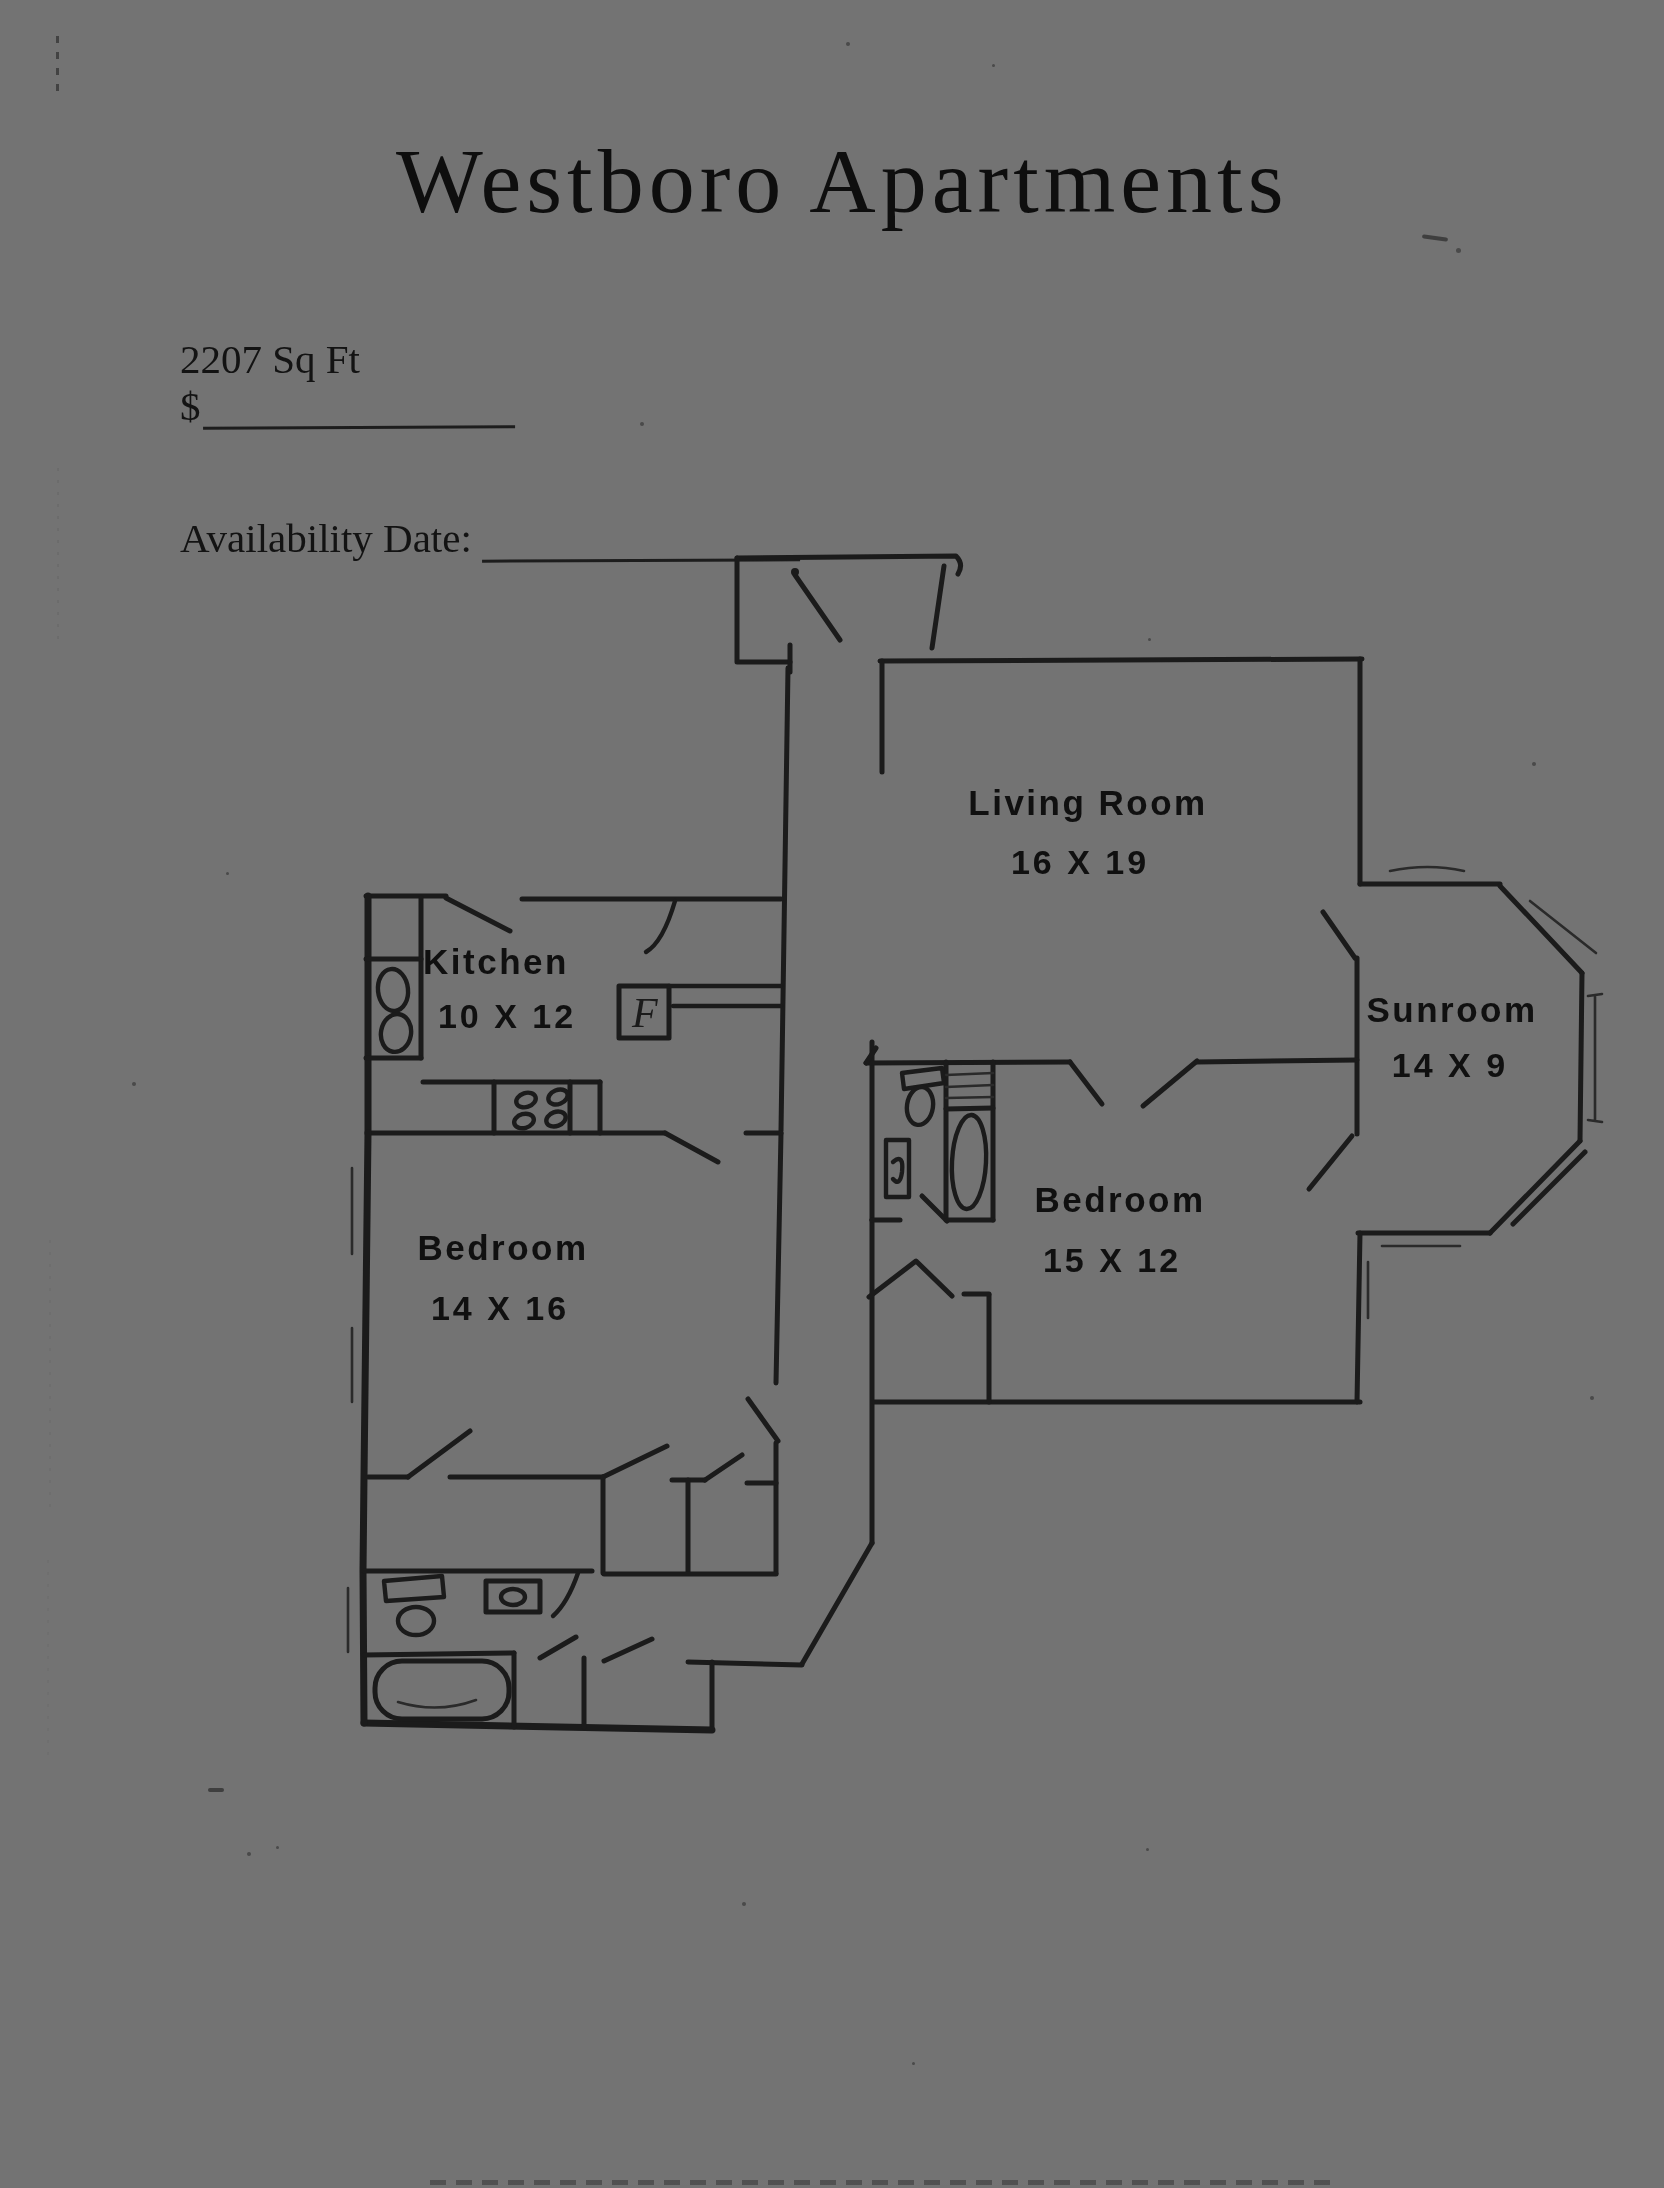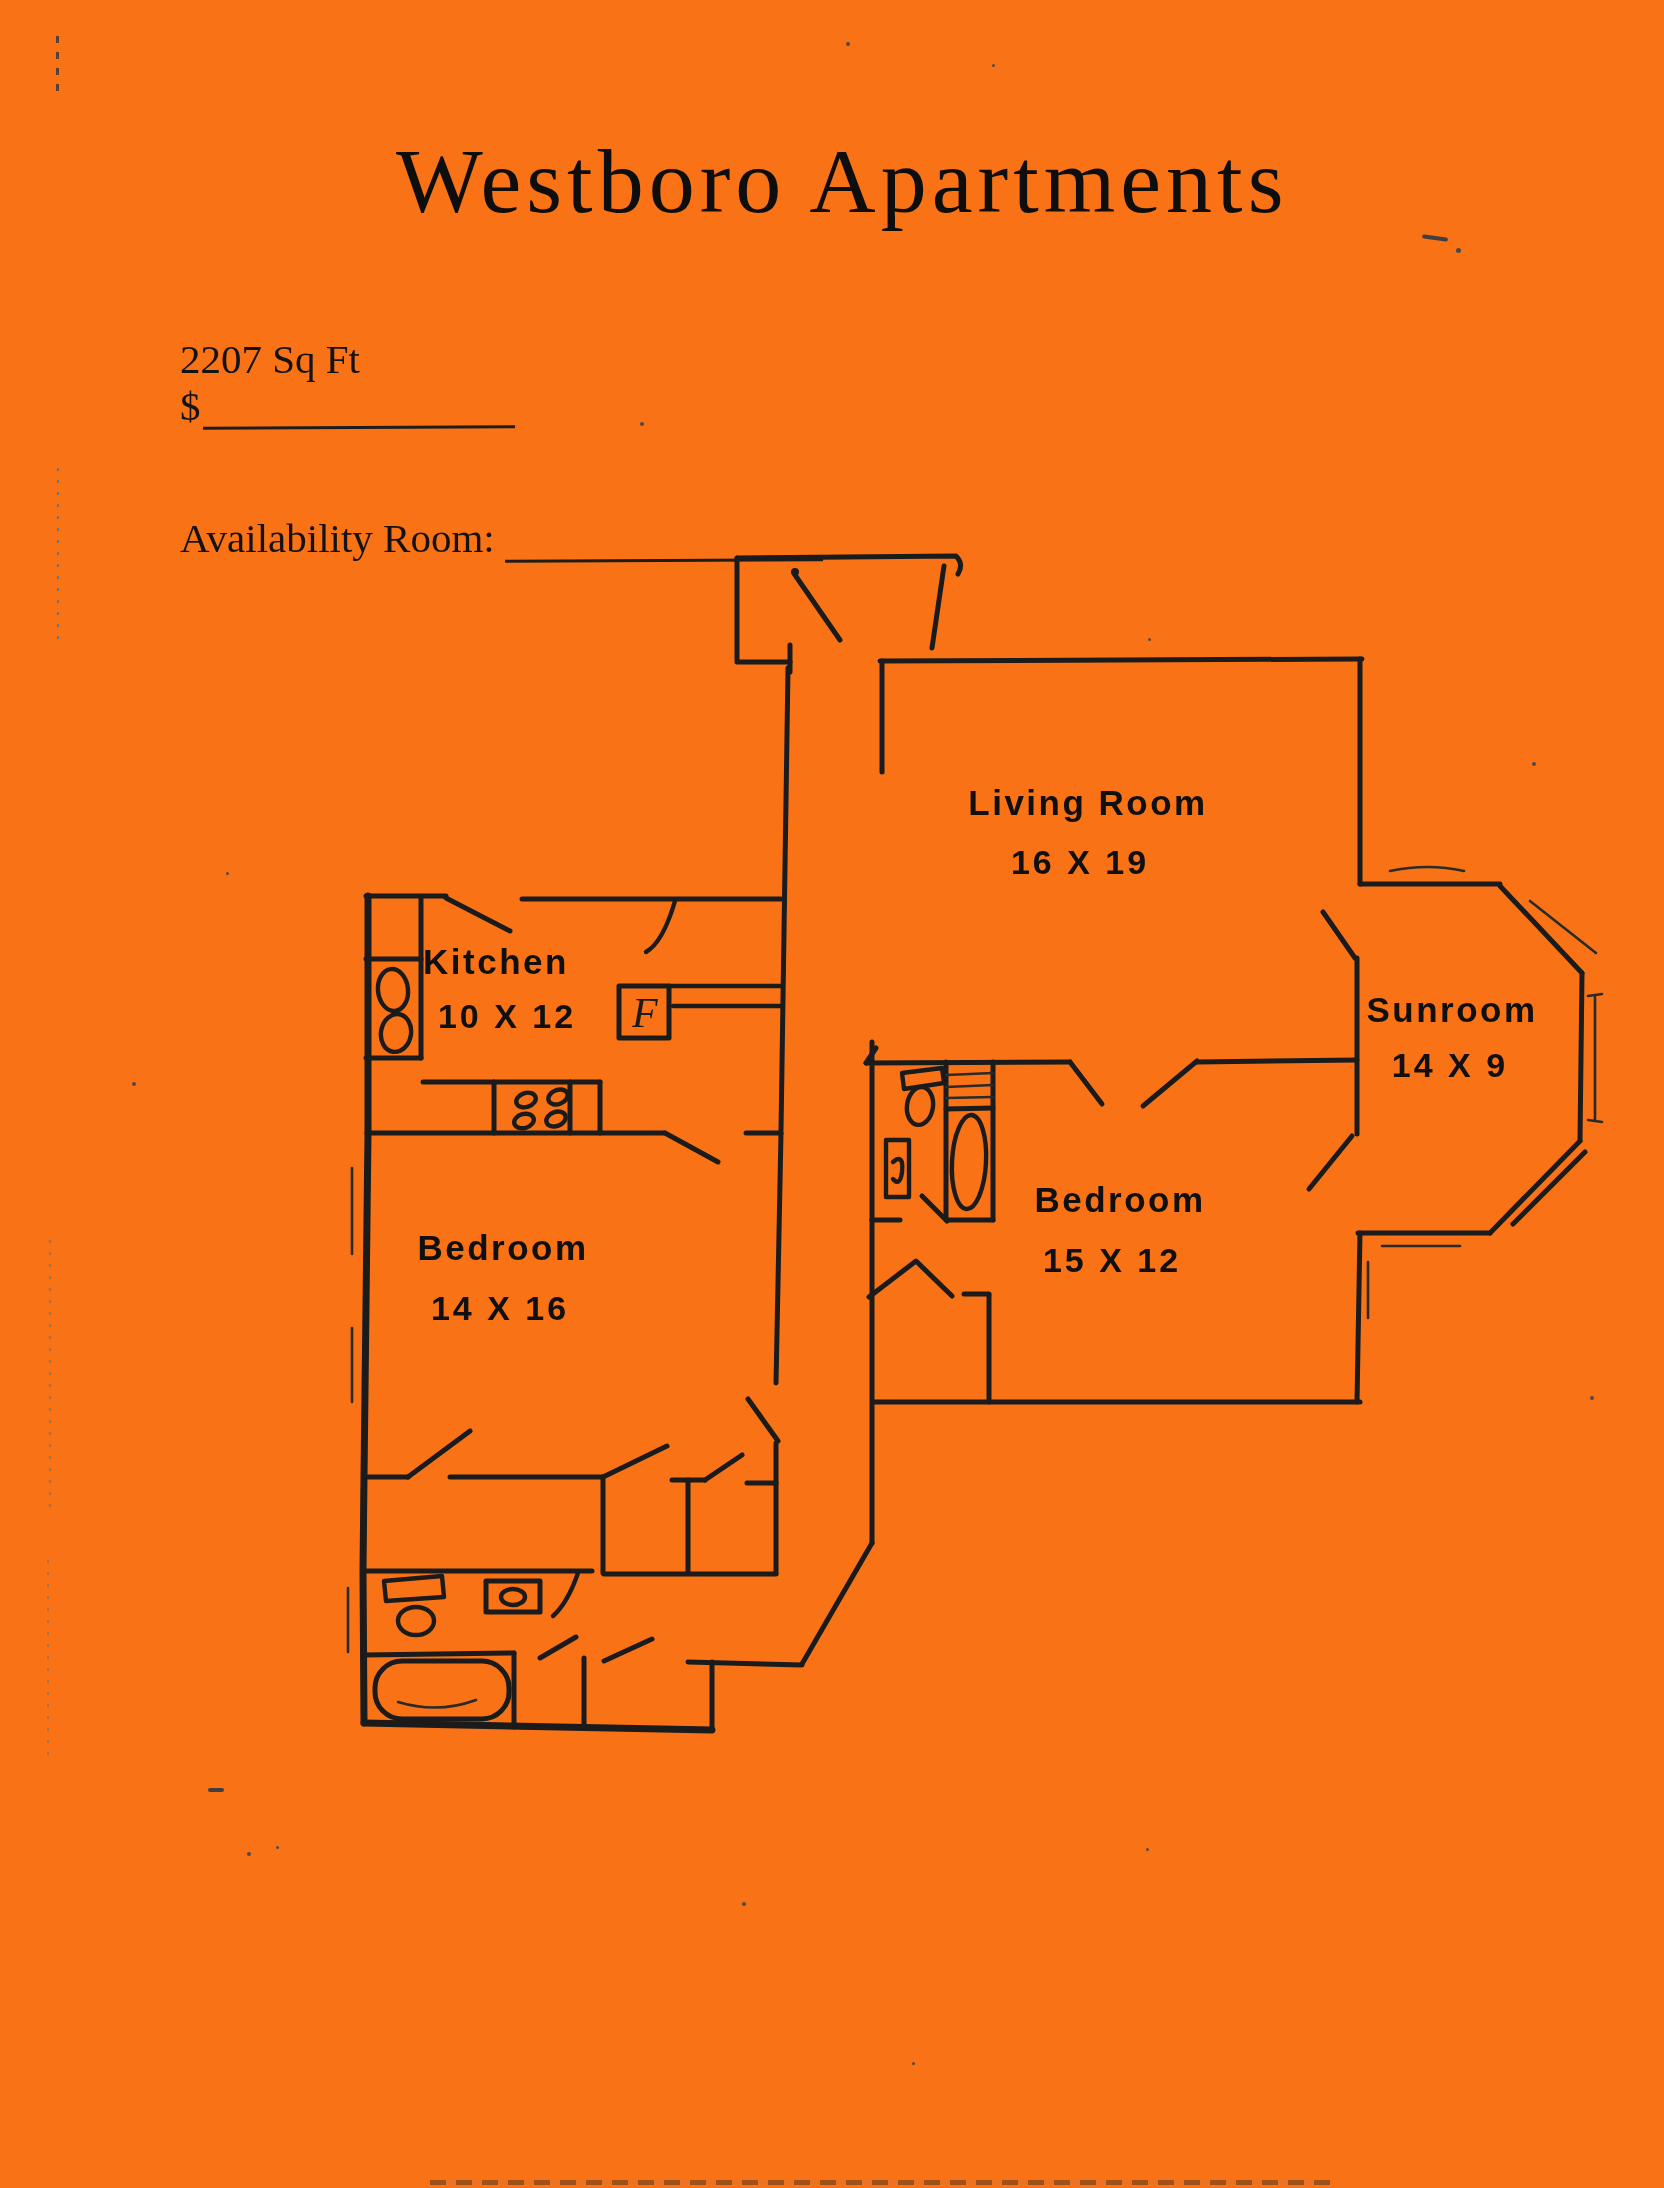--- a/index.html
+++ b/index.html
@@ -1,20 +1,20 @@
 <!DOCTYPE html>
 <html><head>
 <meta charset="utf-8">
 <style>
   html,body{margin:0;padding:0;}
   body{background:#e8e8e6;}
   .page{
     position:relative;
     width:1664px;height:2188px;
-    background:#f97316;
+    background:#737373;
     overflow:hidden;
     font-family:"Liberation Serif", serif;
     color:#141414;
   }
   .title{
     position:absolute;left:396px;top:128px;
     font-size:92px;letter-spacing:5px;
     color:#0e0e0e;
     white-space:nowrap;
   }
@@ -79,21 +79,21 @@
 
   <div class="info">
     <div>2207 Sq Ft</div>
     <div class="price-row">
       <span>$</span>
       <span class="uline price"></span>
     </div>
   </div>
 
   <div class="avail">
-    <span>Availability Room:</span>
+    <span>Availability Date:</span>
     <span class="uline avail-line"></span>
   </div>
 
   <svg width="1664" height="2188" viewBox="0 0 1664 2188">
 
     <g>
       <path class="wall" d="M737,558 L956,556 q8,8 2,18"></path>
       <path class="wall" d="M737,558 L737,662 L790,662"></path>
       <path class="wall" d="M790,645 L790,672"></path>
       <path class="wall" d="M795,575 L840,640"></path>

